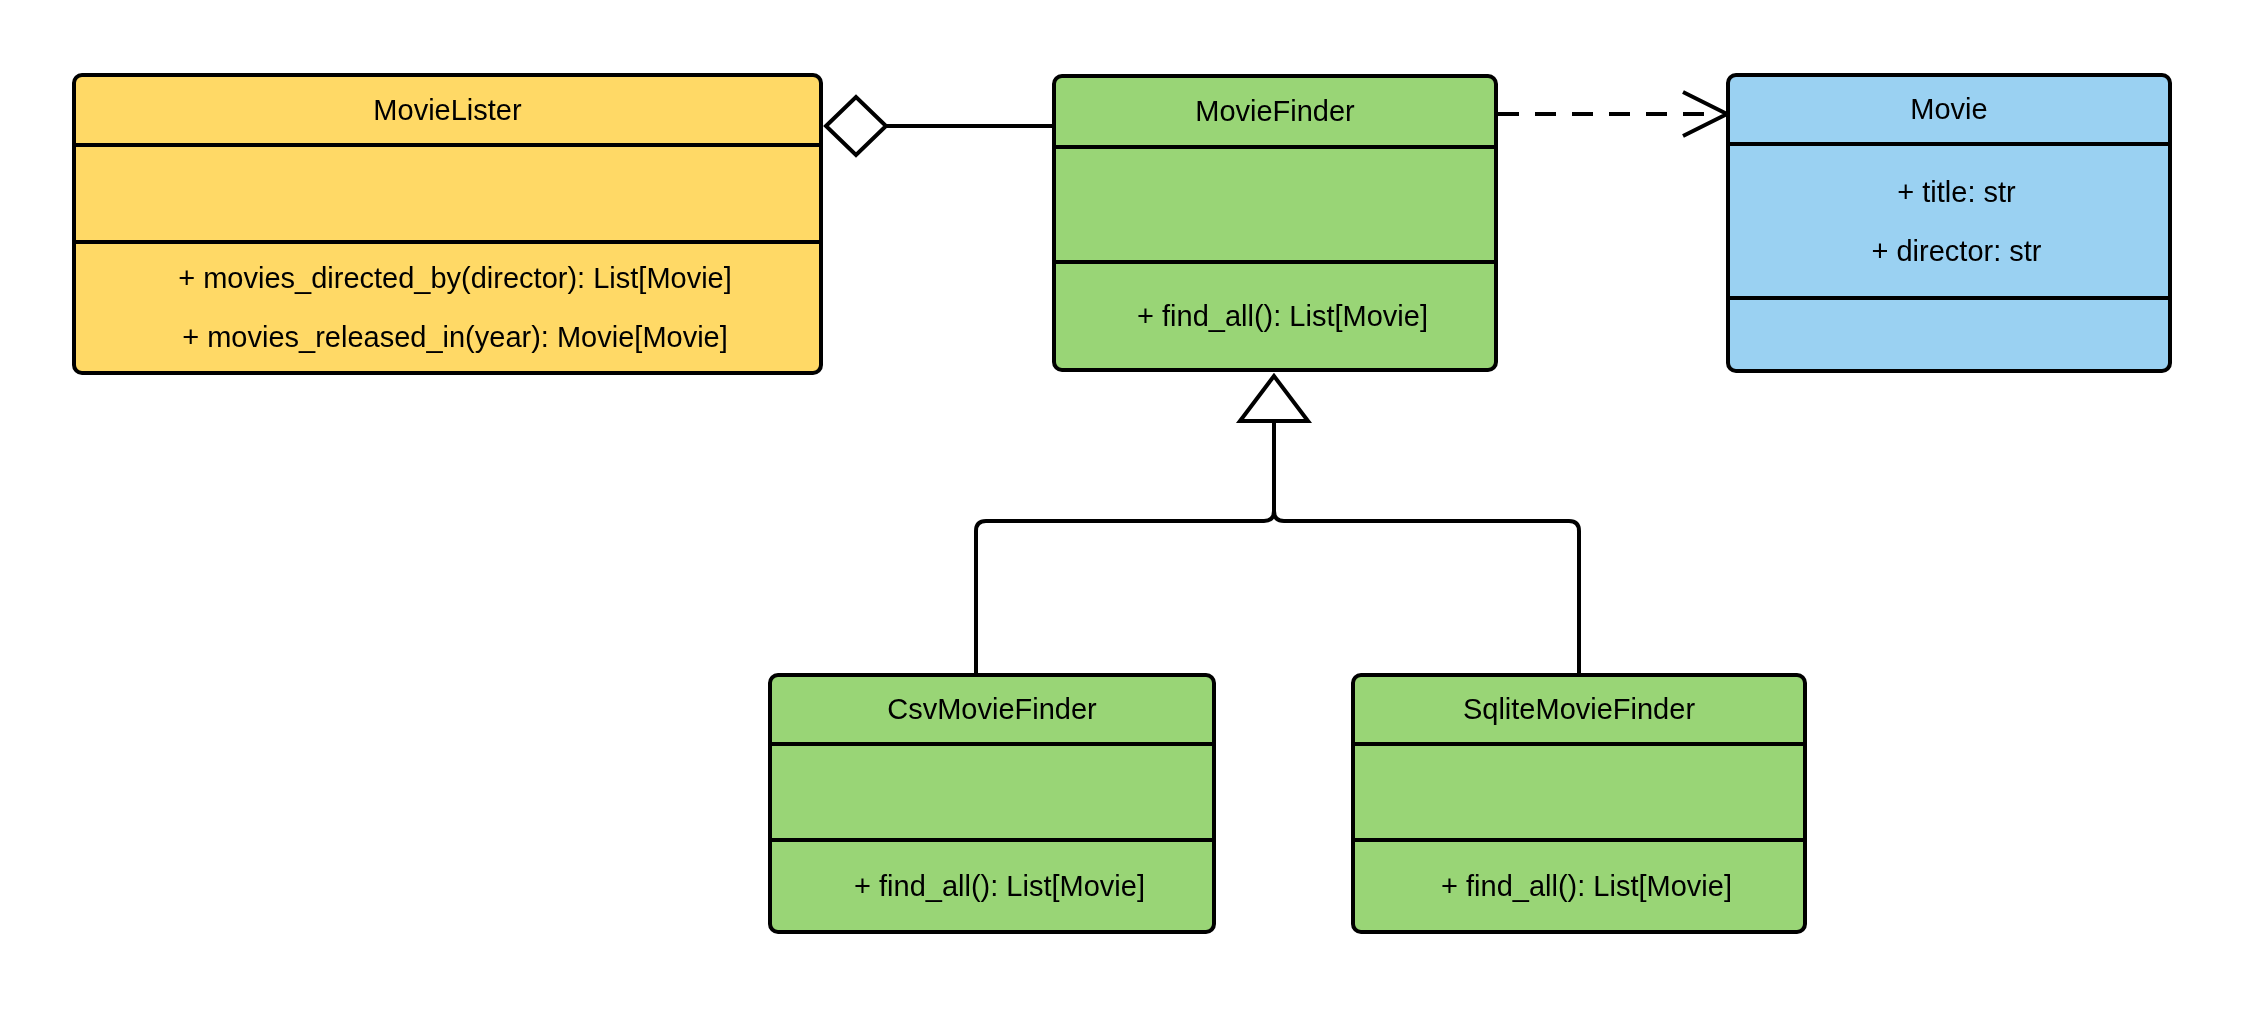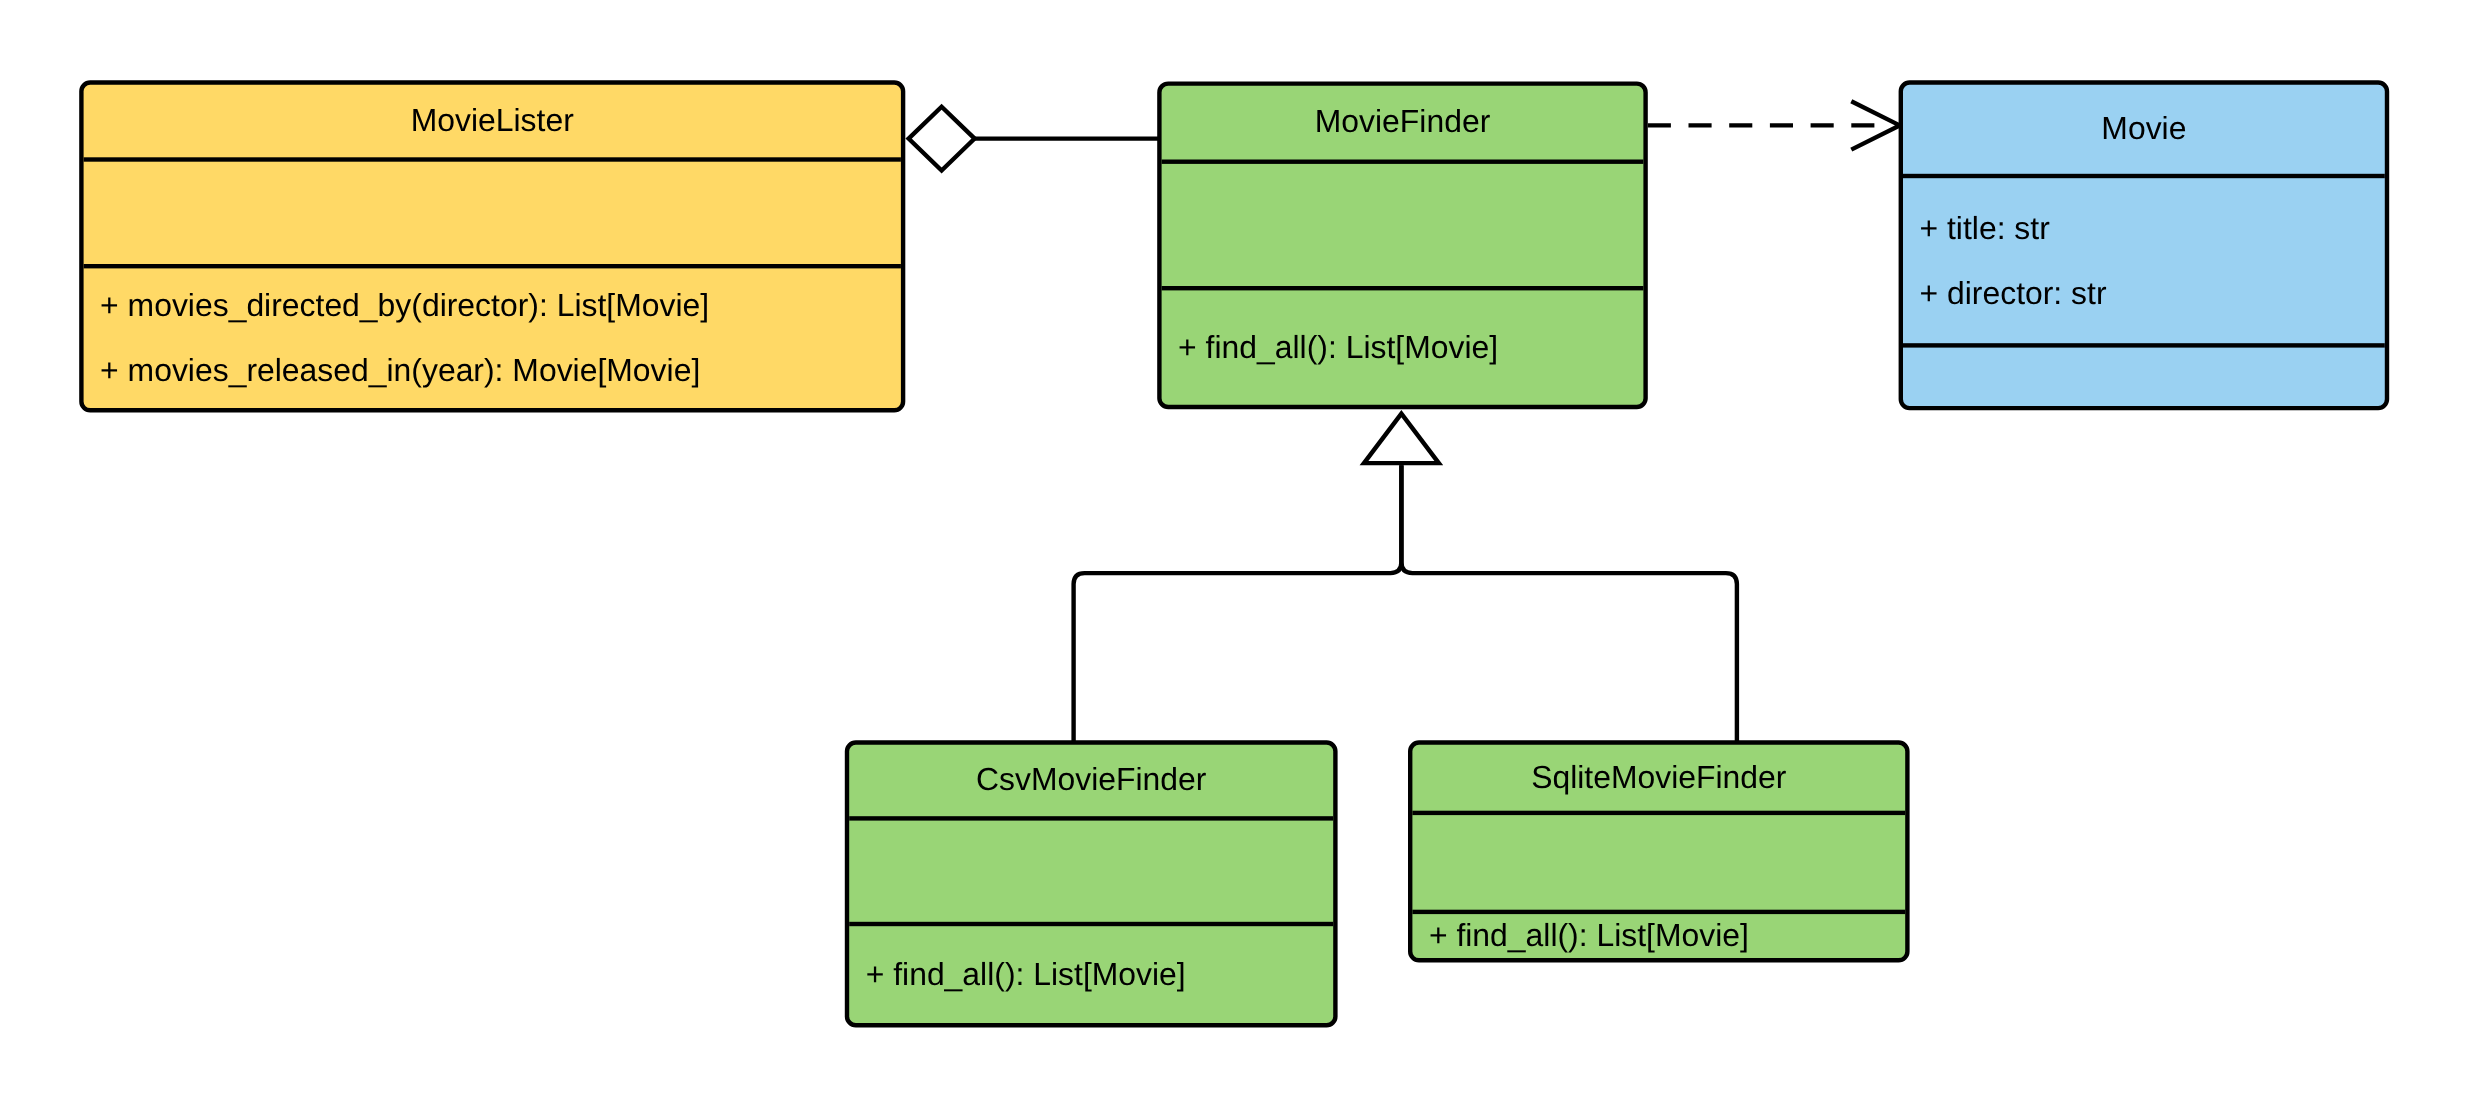--- a/index.html
+++ b/index.html
@@ -22,20 +22,21 @@
   .dashed { stroke-dasharray: 21 16; }
   .marker-open { stroke: var(--color-stroke, #000); stroke-width: 4; fill: var(--color-background, #fff); stroke-linejoin: miter; }
 
   .class-box {
     position: absolute; z-index: 1;
     border: 4px solid var(--color-stroke, #000);
     border-radius: 10px;
     display: flex; flex-direction: column;
     color: var(--color-text, #000);
     font-size: 29px;
+    text-align: center;
   }
   .yellow { background: var(--color-lister-fill, #FFD966); }
   .green  { background: var(--color-finder-fill, #99D576); }
   .blue   { background: var(--color-movie-fill, #9AD1F2); }
 
   .compartment { width: 100%; }
   .compartment.title {
     display: flex; align-items: center; justify-content: center;
     white-space: nowrap;
   }
@@ -53,28 +54,28 @@
   
   #movielister        { left:   72px; top:  73px; width: 751px; height: 302px; }
   #movielister .title { height: 66px; }
   #movielister .attrs { height: 97px; }
 
   #moviefinder        { left: 1052px; top:  74px; width: 446px; height: 298px; }
   #moviefinder .title { height: 67px; }
   #moviefinder .attrs { height: 115px; }
 
   #movie              { left: 1726px; top:  73px; width: 446px; height: 300px; }
-  #movie .title       { height: 81px; }
+  #movie .title       { height: 65px; }
   #movie .attrs       { height: 154px; }
 
   #csvmoviefinder        { left:  752px; top: 673px; width: 448px; height: 261px; margin-left: 16px; }
   #csvmoviefinder .title { height: 65px; }
   #csvmoviefinder .attrs { height: 96px; }
 
-  #sqlitemoviefinder        { left: 1280px; top: 673px; width: 456px; height: 202px; }
+  #sqlitemoviefinder        { left: 1351px; top: 673px; width: 456px; height: 261px; }
   #sqlitemoviefinder .title { height: 65px; }
   #sqlitemoviefinder .attrs { height: 96px; }
 </style>
 </head>
 <body>
 
 <div class="canvas">
 
   <svg class="connectors" viewBox="0 0 2250 1011" aria-hidden="true">
 

